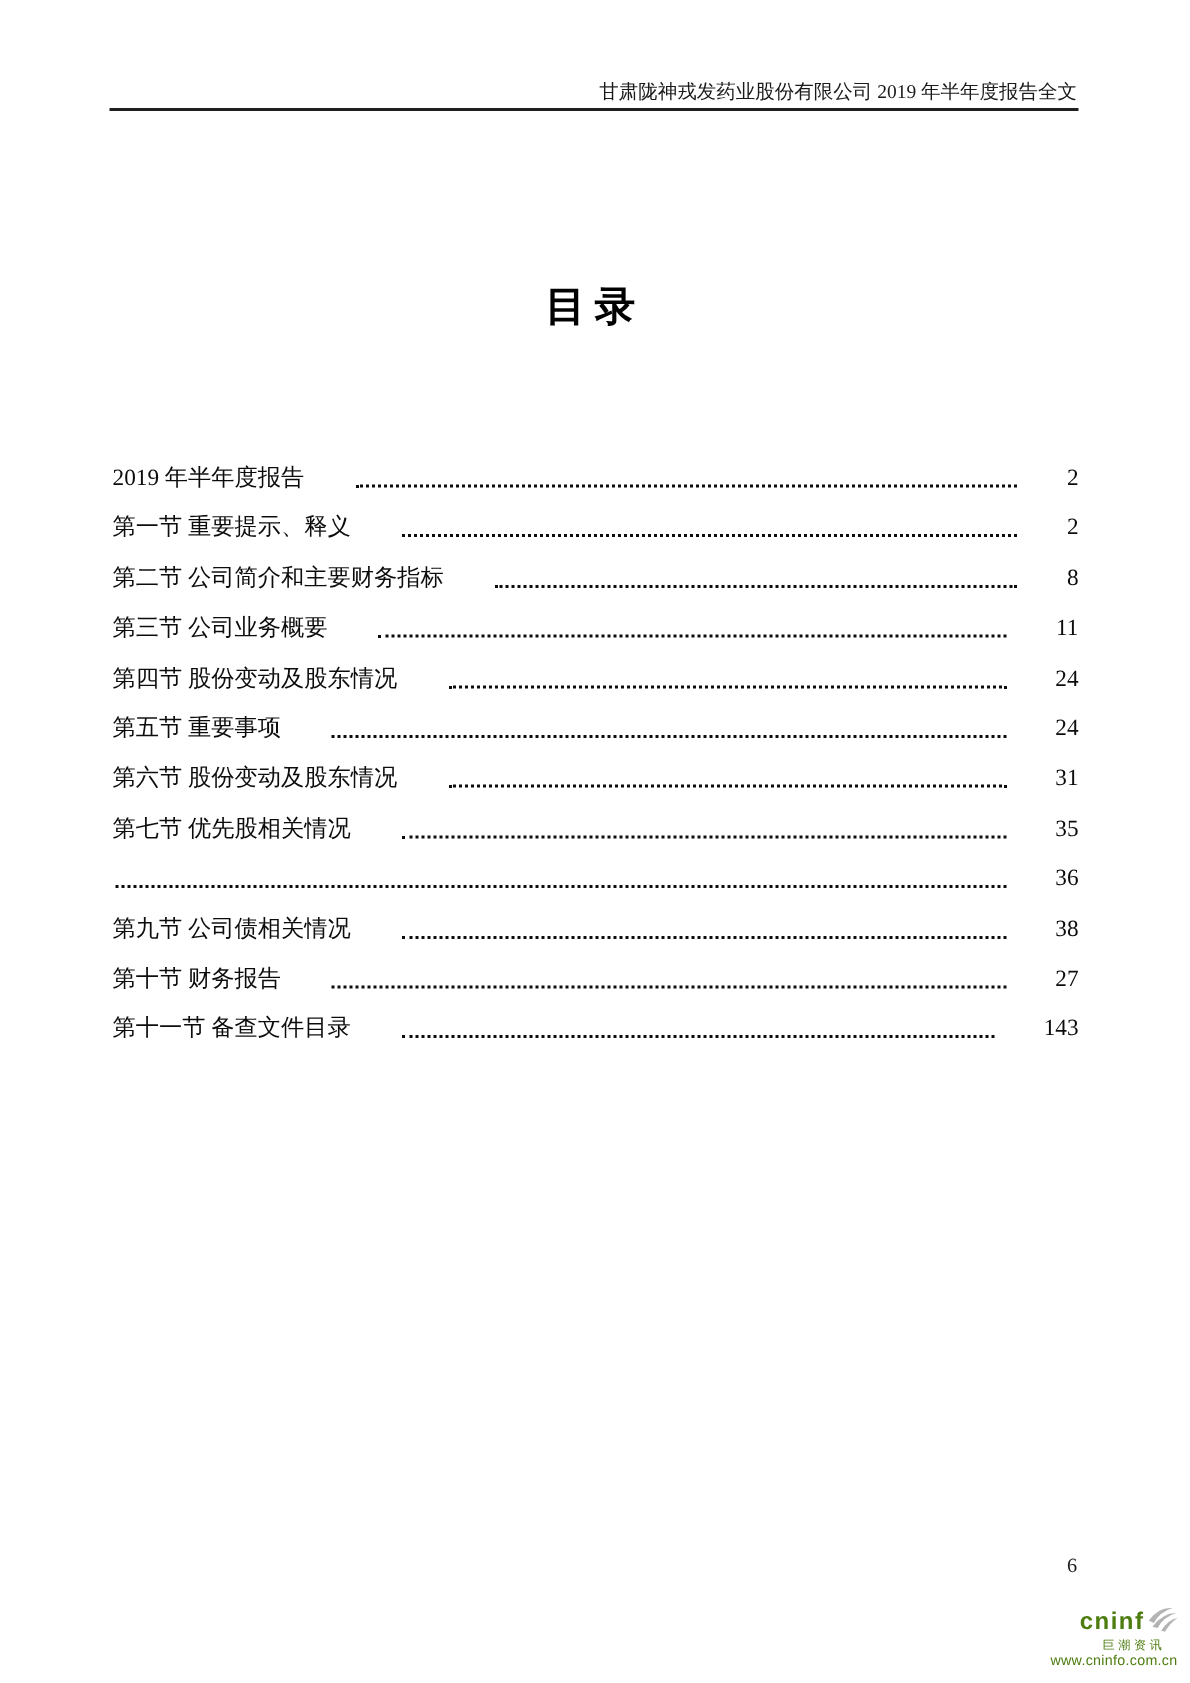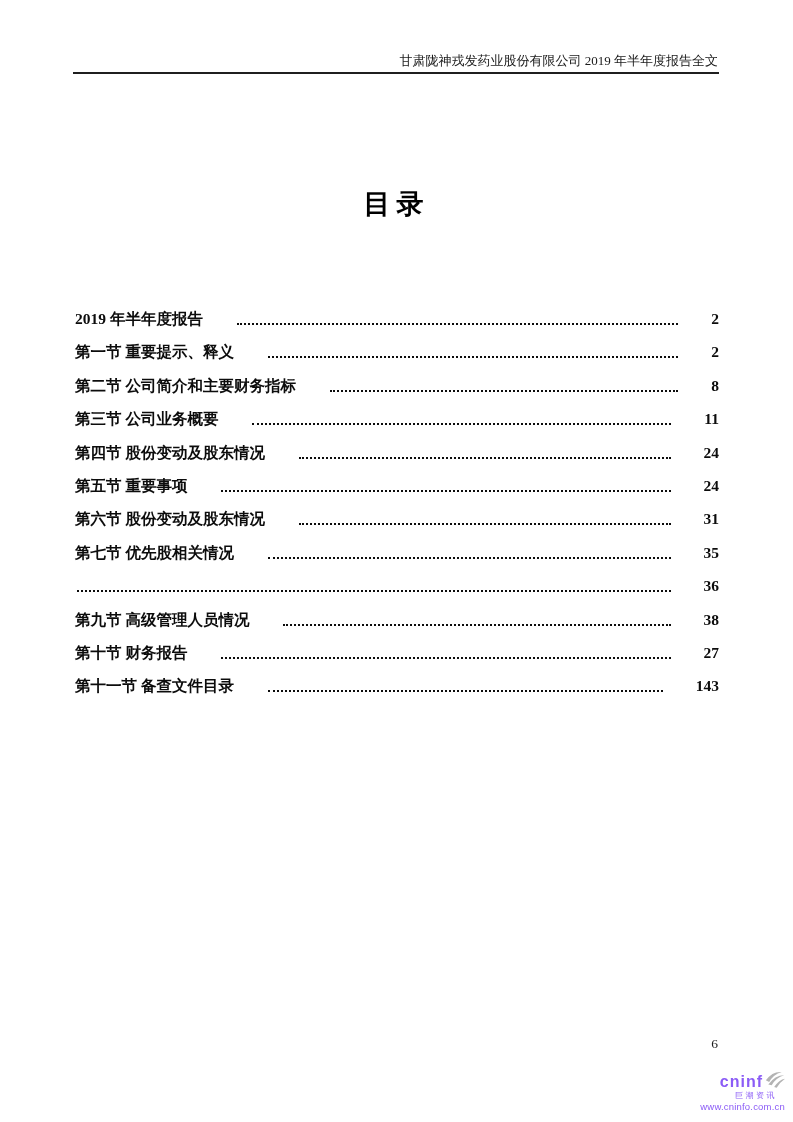--- a/index.html
+++ b/index.html
@@ -23,39 +23,39 @@
     text-align:center;font-size:27px;font-weight:bold;
     letter-spacing:6px;color:#000;
   }
   
   .toc{
     position:absolute;top:308px;left:75px;right:74px;
   }
   .toc-row{
     display:flex;align-items:baseline;
     line-height:21px;margin-bottom:12.4px;
-    font-weight:bold;font-size:15.5px;color:#0c0c0c;
+    font-weight:normal;font-size:15.5px;color:#0c0c0c;
     cursor:pointer;
     gap:32px;
   }
   .toc-label{white-space:nowrap;}
   .toc-dots{
     flex:1;min-width:12px;
     border-bottom:2.4px dotted #0c0c0c;
     align-self:flex-end;margin:0 1px 4px 2px;
   }
   .toc-page{white-space:nowrap;}
   
   .page-number{
     position:absolute;top:1036px;right:75px;
     font-size:13.5px;color:#1a1a1a;
   }
   .logo{
     position:absolute;top:1071px;right:8px;
-    color:#8b5cf6;text-align:right;
+    color:#4d7c0f;text-align:right;
     font-family:"Liberation Sans","DejaVu Sans",sans-serif;
   }
   .logo-top{display:flex;align-items:center;justify-content:flex-end;}
   .logo-brand{
     font-weight:bold;font-size:16px;letter-spacing:1px;line-height:16px;
   }
   .logo-swirl{margin-left:2px;display:inline-block;}
   .logo-sub{
     font-size:8px;letter-spacing:2.5px;line-height:9px;
     margin-top:-1px;margin-right:8px;
@@ -109,21 +109,21 @@
   <div class="toc-row">
     <span class="toc-label">第七节 优先股相关情况</span>
     <span class="toc-dots"></span>
     <span class="toc-page">35</span>
   </div>
   <div class="toc-row">
     <span class="toc-dots"></span>
     <span class="toc-page">36</span>
   </div>
   <div class="toc-row">
-    <span class="toc-label">第九节 高级管理人员情况</span>
+    <span class="toc-label">第九节 公司债相关情况</span>
     <span class="toc-dots"></span>
     <span class="toc-page">38</span>
   </div>
   <div class="toc-row">
     <span class="toc-label">第十节 财务报告</span>
     <span class="toc-dots"></span>
     <span class="toc-page">27</span>
   </div>
   <div class="toc-row">
     <span class="toc-label">第十一节 备查文件目录</span>

